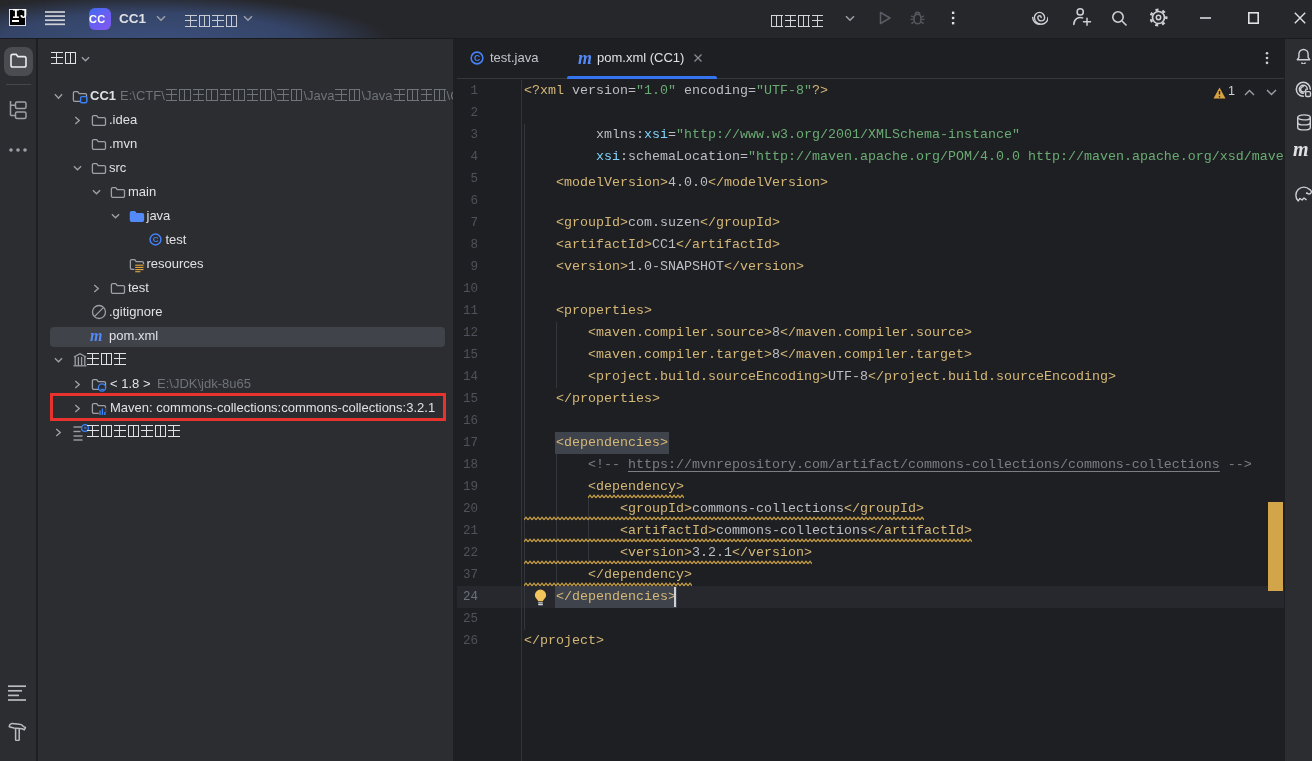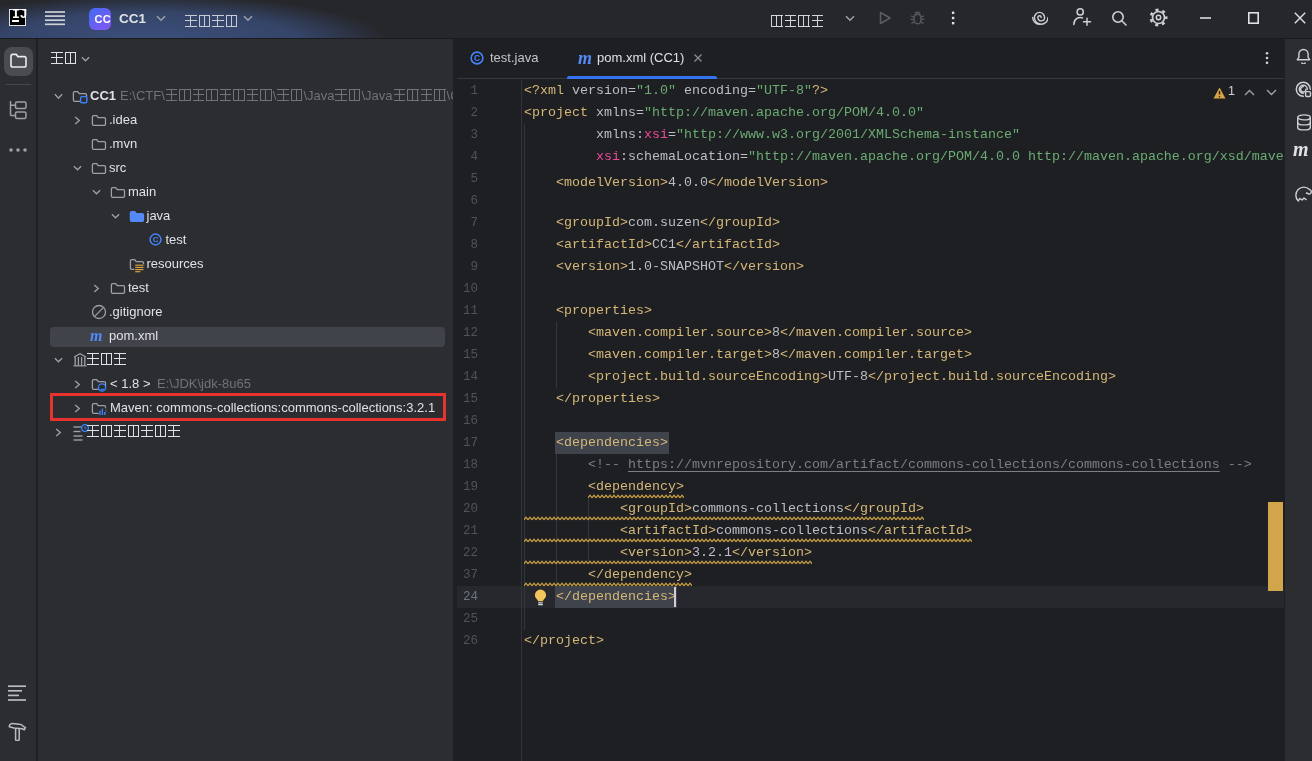--- a/index.html
+++ b/index.html
@@ -33,21 +33,21 @@
 
 #tabbar{position:absolute;left:457px;top:37px;width:827px;height:42px;background:#1e1f22;border-bottom:1px solid #36383c}
 .tab{position:absolute;top:0;height:42px;line-height:42px;font-size:13px;color:#c2c5cb;white-space:nowrap}
 #tabul{position:absolute;left:110px;top:39px;width:150px;height:3px;background:#3574f0;border-radius:2px 2px 0 0}
 
 #editor{position:absolute;left:457px;top:80px;width:827px;height:681px;background:#1e1f22;overflow:hidden;font-family:"Liberation Mono",monospace;font-size:13.333px}
 #caretrow{position:absolute;left:0;top:506px;width:827px;height:22px;background:#26282e}
 .gn{position:absolute;left:0;width:21px;text-align:right;height:22px;line-height:22px;color:#4e525a;font-size:12.5px;font-family:"Liberation Mono",monospace}
 #gutline{position:absolute;left:64px;top:0;width:1px;height:681px;background:#313438}
 .cl{position:absolute;left:67px;height:22px;line-height:22px;white-space:pre}
-.t{color:#d5b778}.a{color:#bcbec4}.s{color:#6aab73}.p{color:#ec4899}.x{color:#bcbec4}.c{color:#7a7e85}
+.t{color:#d5b778}.a{color:#bcbec4}.s{color:#6aab73}.p{color:#7dd3fc}.x{color:#bcbec4}.c{color:#7a7e85}
 .c u{text-underline-offset:3px}
 .ig{position:absolute;width:1px;background:#33363c}
 #caret{position:absolute;left:217px;top:507px;width:2px;height:20px;background:#ced0d6}
 #scrollmark{position:absolute;left:811px;top:422px;width:15px;height:89px;background:#d3a54a}
 
 #rstripe{position:absolute;left:1284px;top:37px;width:28px;height:724px;background:#2b2d30;border-left:1px solid #1e1f22}
 svg{display:block}
 .sqg{position:absolute;height:5px}
 </style></head>
 <body>
@@ -68,21 +68,21 @@
 
   <svg class="abs" style="left:45px;top:11px" width="20" height="15" viewBox="0 0 20 15">
     <g stroke="#ced0d6" stroke-width="1.7">
         <path d="M0 1h20"></path>
         <path d="M0 5.1h20"></path>
         <path d="M0 9.2h20"></path>
         <path d="M0 13.3h20"></path>
       </g>
   </svg>
 
-  <div class="abs" style="left:89px;top:7.5px;width:22px;height:22px;border-radius:6px;background:linear-gradient(140deg,#3f6bf2 0%,#6e5df1 60%,#8059ef 100%);color:#fff;font-size:11px;font-weight:bold;text-align:right;line-height:22px;letter-spacing:.3px">CC</div>
+  <div class="abs" style="left:89px;top:7.5px;width:22px;height:22px;border-radius:6px;background:linear-gradient(140deg,#3f6bf2 0%,#6e5df1 60%,#8059ef 100%);color:#fff;font-size:11px;font-weight:bold;text-align:left;line-height:22px;letter-spacing:.3px">CC</div>
   <div class="abs" style="left:119px;top:11px;font-size:13.5px;font-weight:bold;color:#dfe1e5">CC1</div>
   <svg class="abs" style="left:156px;top:15px" width="10" height="7" viewBox="0 0 10 7">
       <path d="M1 1.2 L5 5.2 L9 1.2" stroke="#9da0a8" stroke-width="1.5" fill="none"></path>
     </svg>
 
   <div class="abs" style="left:184px;top:12px;color:#c8cbd1"><span class="cj"></span><span class="cj b"></span><span class="cj"></span><span class="cj b"></span></div>
   <svg class="abs" style="left:243px;top:15px" width="10" height="7" viewBox="0 0 10 7">
       <path d="M1 1.2 L5 5.2 L9 1.2" stroke="#9da0a8" stroke-width="1.5" fill="none"></path>
     </svg>
 
@@ -410,21 +410,20 @@
     <div class="gn" style="top:396px">19</div>
     <div class="gn" style="top:418px">20</div>
     <div class="gn" style="top:440px">21</div>
     <div class="gn" style="top:462px">22</div>
     <div class="gn" style="top:484px">37</div>
     <div class="gn" style="top:506px;color:#6e7380">24</div>
     <div class="gn" style="top:528px">25</div>
     <div class="gn" style="top:550px">26</div>
 
   <div class="cl" style="top:0px"><span class="t">&lt;?xml</span><span class="a"> version=</span><span class="s">"1.0"</span><span class="a"> encoding=</span><span class="s">"UTF-8"</span><span class="t">?&gt;</span></div>
-  <div class="cl" style="top:22px"><span class="t">&lt;project</span><span class="a"> xmlns=</span><span class="s">"http://maven.apache.org/POM/4.0.0"</span></div>
   <div class="cl" style="top:44px"><span class="a">         xmlns:</span><span class="p">xsi</span><span class="a">=</span><span class="s">"http://www.w3.org/2001/XMLSchema-instance"</span></div>
   <div class="cl" style="top:66px"><span class="a">         </span><span class="p">xsi</span><span class="a">:schemaLocation=</span><span class="s">"http://maven.apache.org/POM/4.0.0 http://maven.apache.org/xsd/maven-4.0.0.xsd"</span></div>
   <div class="cl" style="top:92px"><span class="t">    &lt;modelVersion&gt;</span><span class="x">4.0.0</span><span class="t">&lt;/modelVersion&gt;</span></div>
   <div class="cl" style="top:132px"><span class="t">    &lt;groupId&gt;</span><span class="x">com.suzen</span><span class="t">&lt;/groupId&gt;</span></div>
   <div class="cl" style="top:154px"><span class="t">    &lt;artifactId&gt;</span><span class="x">CC1</span><span class="t">&lt;/artifactId&gt;</span></div>
   <div class="cl" style="top:176px"><span class="t">    &lt;version&gt;</span><span class="x">1.0-SNAPSHOT</span><span class="t">&lt;/version&gt;</span></div>
   <div class="cl" style="top:220px"><span class="t">    &lt;properties&gt;</span></div>
   <div class="cl" style="top:242px"><span class="t">        &lt;maven.compiler.source&gt;</span><span class="x">8</span><span class="t">&lt;/maven.compiler.source&gt;</span></div>
   <div class="cl" style="top:264px"><span class="t">        &lt;maven.compiler.target&gt;</span><span class="x">8</span><span class="t">&lt;/maven.compiler.target&gt;</span></div>
   <div class="cl" style="top:286px"><span class="t">        &lt;project.build.sourceEncoding&gt;</span><span class="x">UTF-8</span><span class="t">&lt;/project.build.sourceEncoding&gt;</span></div>

